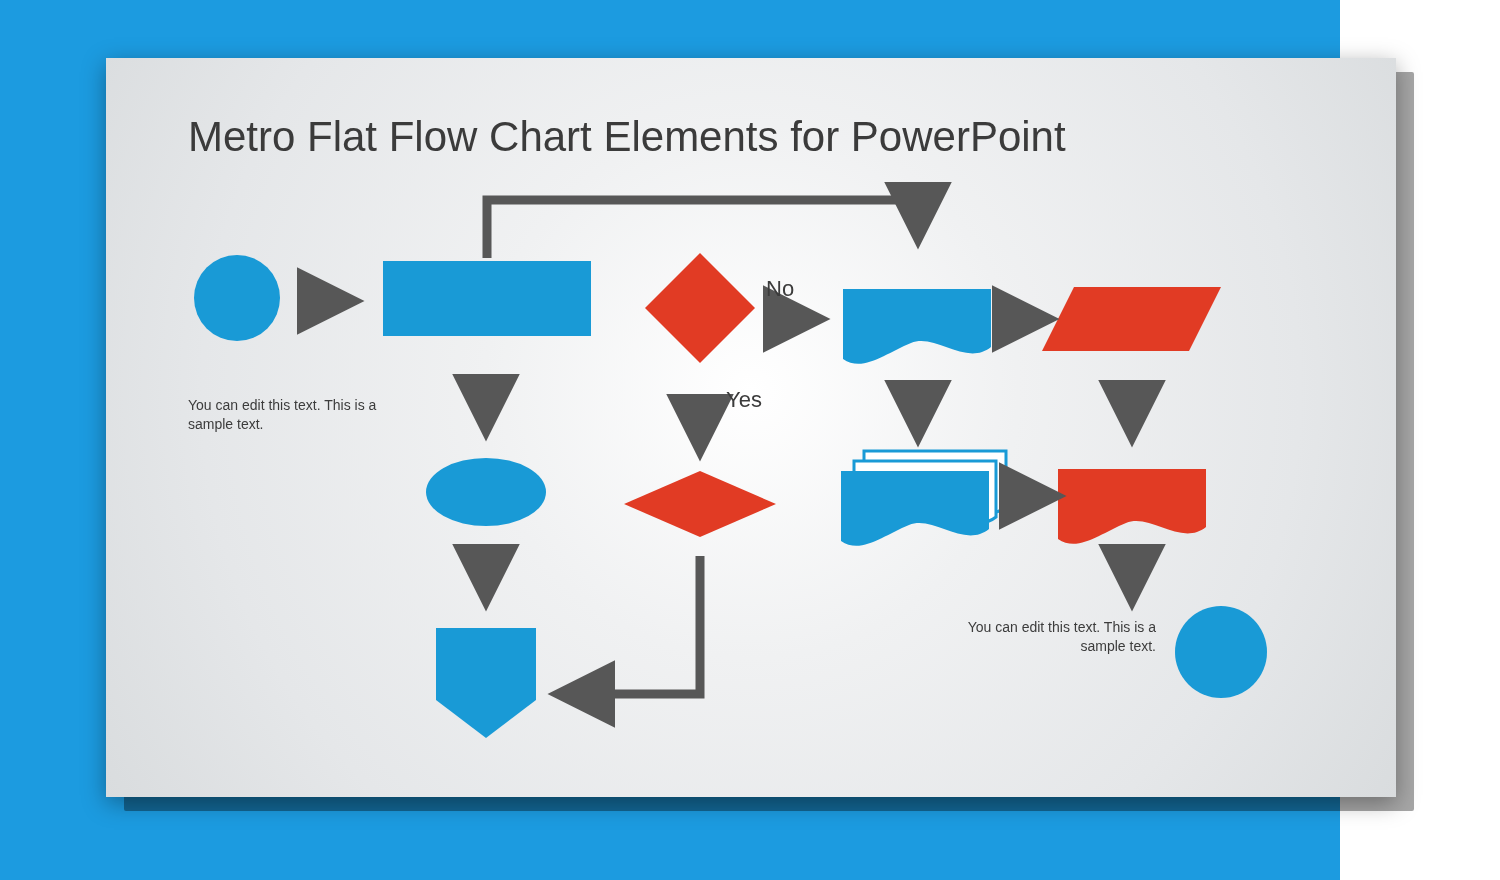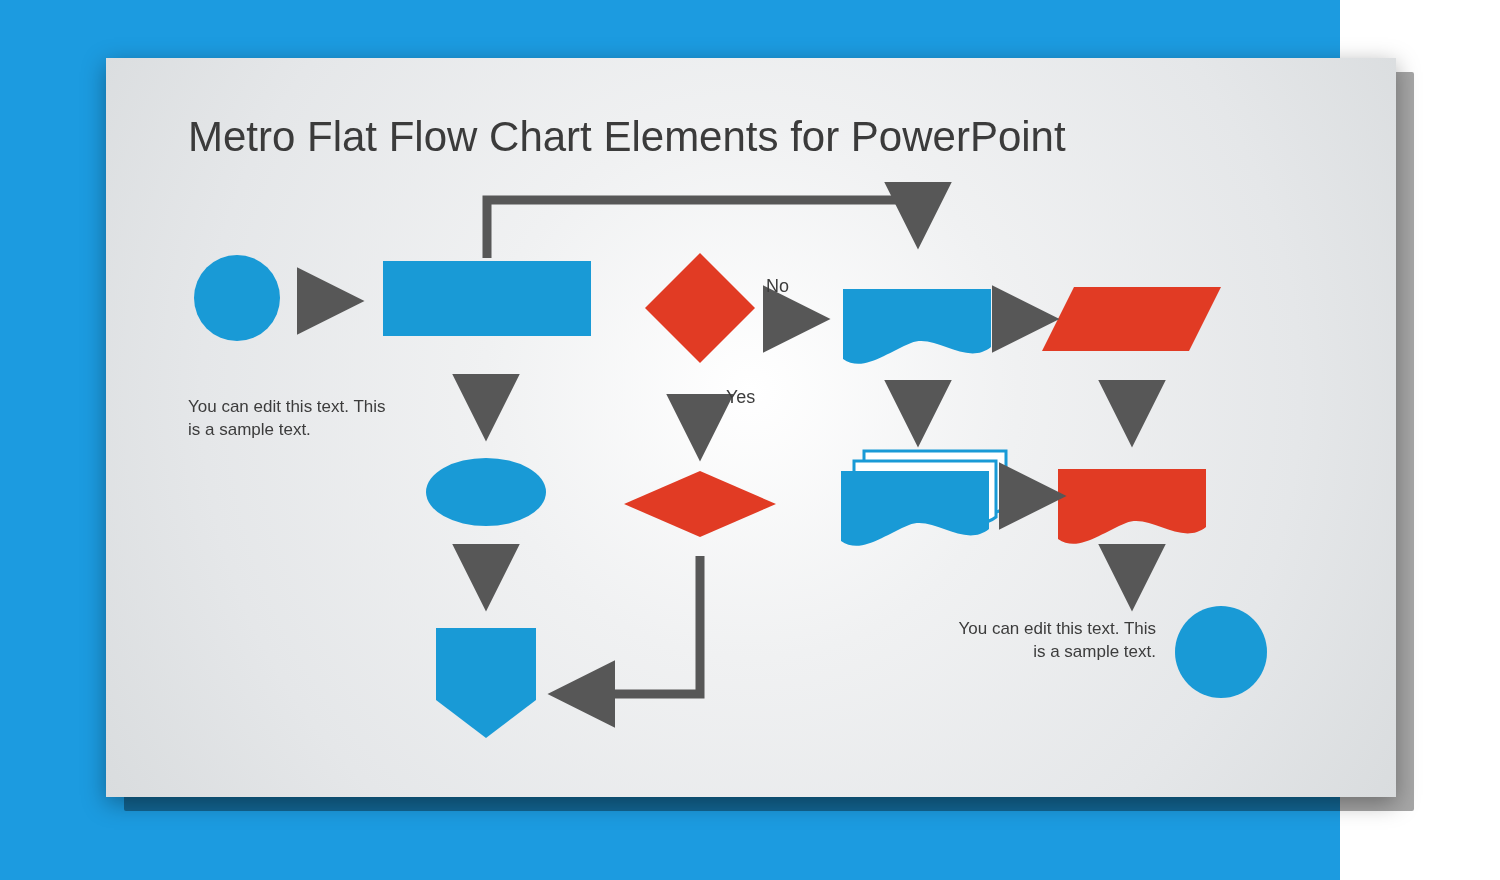--- a/index.html
+++ b/index.html
@@ -3,22 +3,22 @@
 <meta charset="utf-8">
 <style>
   html,body{margin:0;padding:0;width:1500px;height:880px;font-family:"Segoe UI",Arial,sans-serif;}
   .stage{width:1340px;height:880px;background:#1c9be0;position:relative;}
   .slide-shadow{position:absolute;left:124px;top:72px;width:1290px;height:739px;background:rgba(0,0,0,.35);border-radius:2px;}
   .slide{position:absolute;left:106px;top:58px;width:1290px;height:739px;
          background:radial-gradient(circle at 50% 45%,#ffffff 0%,#f0f1f2 35%,#e5e7e9 72%,#d9dcde 100%);
          box-shadow:0 6px 22px rgba(0,0,0,.35);}
   .title{position:absolute;left:82px;top:55px;font-size:42px;color:#3b3b3b;}
   svg.flow{position:absolute;left:0;top:0;width:1290px;height:739px;}
-  .caption{position:absolute;font-size:17px;color:#3c3c3c;line-height:1.35;}
-  .lbl{position:absolute;font-size:18px;color:#3c3c3c;text-align:right;}
+  .caption{position:absolute;font-size:14px;color:#3c3c3c;line-height:1.35;}
+  .lbl{position:absolute;font-size:22px;color:#3c3c3c;text-align:right;}
 </style>
 </head>
 <body>
 
 <div class="stage">
   <div class="slide-shadow"></div>
   <div class="slide">
 
     <div class="title">Metro Flat Flow Chart Elements for PowerPoint</div>
 

